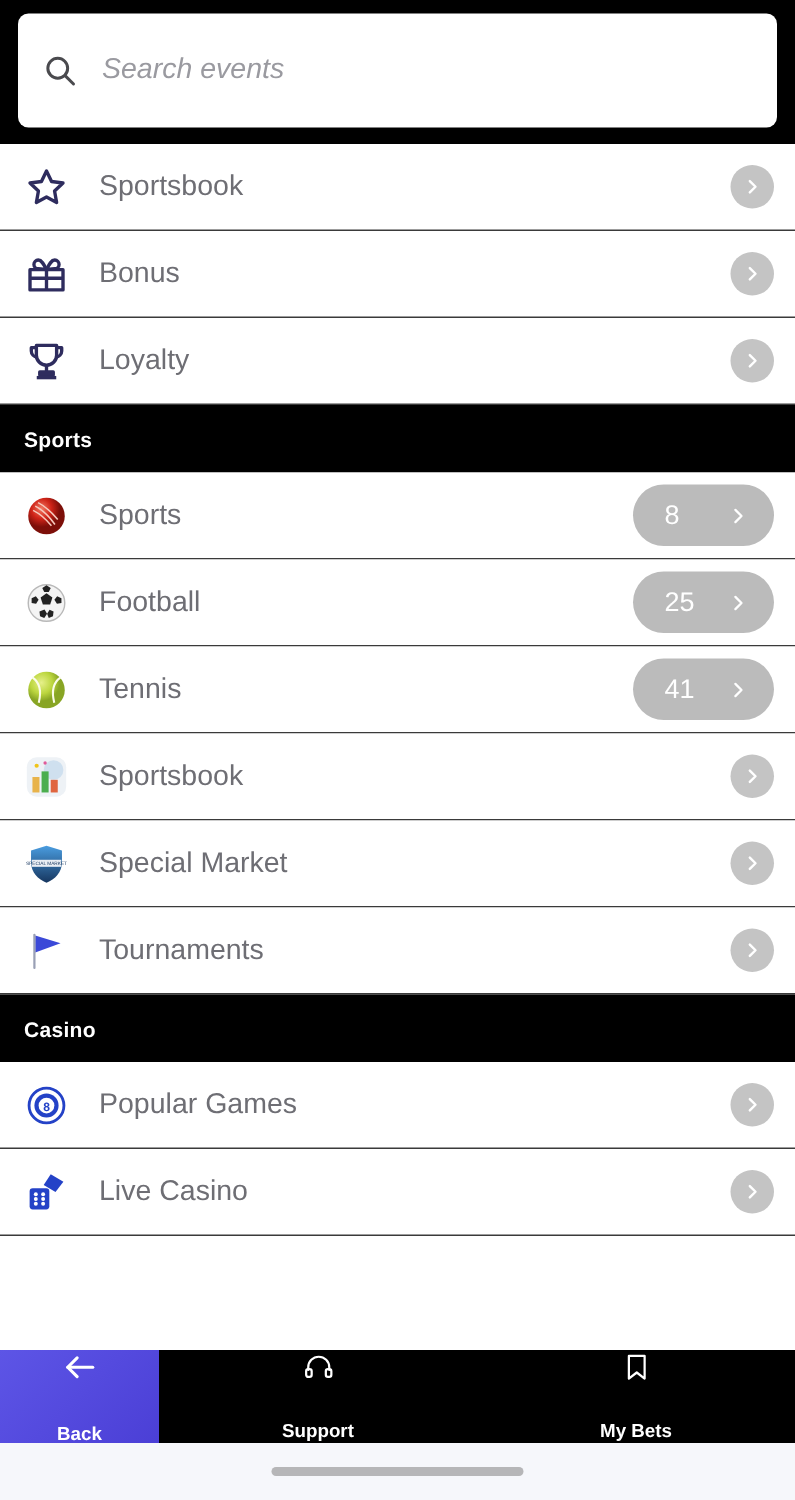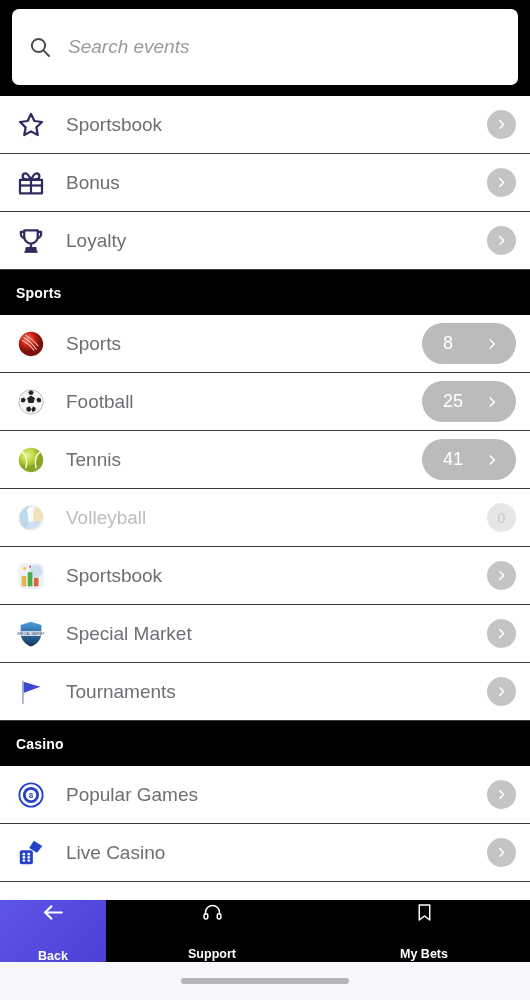--- a/index.html
+++ b/index.html
@@ -278,34 +278,20 @@
       </span>
       <span class="label">Tennis</span>
       <span class="count-pill">
         <span class="num">41</span>
         <svg width="14" height="14" viewBox="0 0 24 24" fill="none" stroke="#ffffff" stroke-width="2.6" stroke-linecap="round" stroke-linejoin="round">
             <polyline points="9,5 16,12 9,19"></polyline>
           </svg>
       </span>
     </div>
 
-    <div class="row dim">
-      <span class="ico">
-        <svg width="30" height="30" viewBox="0 0 32 32">
-          <circle cx="16" cy="16" r="13" fill="#f2f4f7" stroke="#bcc4cc"></circle>
-          <path d="M16 3a13 13 0 00-5 24.6c2.6-5.6 2.8-12.6.3-19.4A13 13 0 0116 3z" fill="#5b9bd5" opacity=".85"></path>
-          <path d="M29 16a13 13 0 00-8.4-12.1c-3.2 5.3-3 12 .6 18.6A13 13 0 0029 16z" fill="#e8b34b" opacity=".85"></path>
-          <path d="M4.6 22.6A13 13 0 0027 20c-6.4-1.6-14.6-.6-22.4 2.6z" fill="#5b9bd5" opacity=".6"></path>
-        </svg>
-      </span>
-      <span class="label">Volleyball</span>
-      <span class="zero-circle">
-        <span class="num">0</span>
-      </span>
-    </div>
 
     <div class="row">
       <span class="ico">
         <svg width="30" height="30" viewBox="0 0 32 32">
           <rect x="2" y="2" width="28" height="28" rx="7" fill="#eef2f6"></rect>
           <circle cx="21" cy="11" r="7" fill="#cfe0ef"></circle>
           <rect x="6" y="16" width="5" height="11" fill="#e8b34b"></rect>
           <rect x="12.5" y="12" width="5" height="15" fill="#4bae4f"></rect>
           <rect x="19" y="18" width="5" height="9" fill="#e0653f"></rect>
           <circle cx="9" cy="8" r="1.5" fill="#f0c419"></circle>

